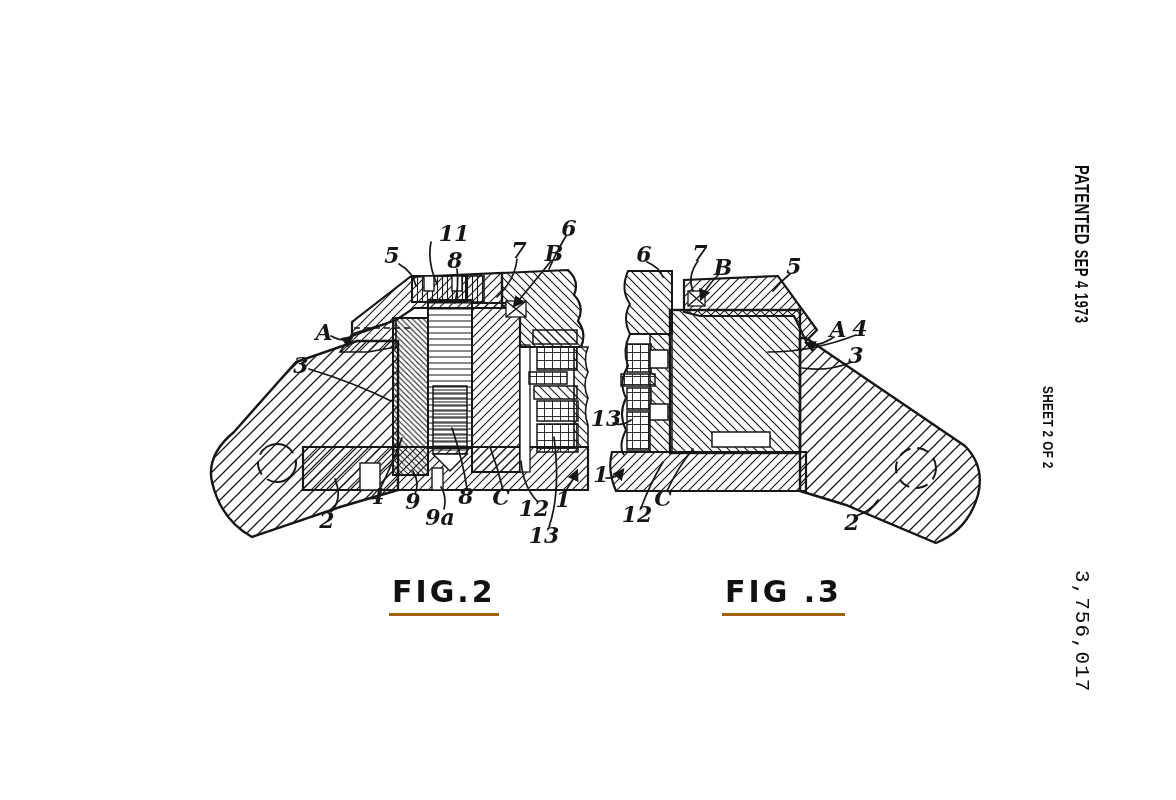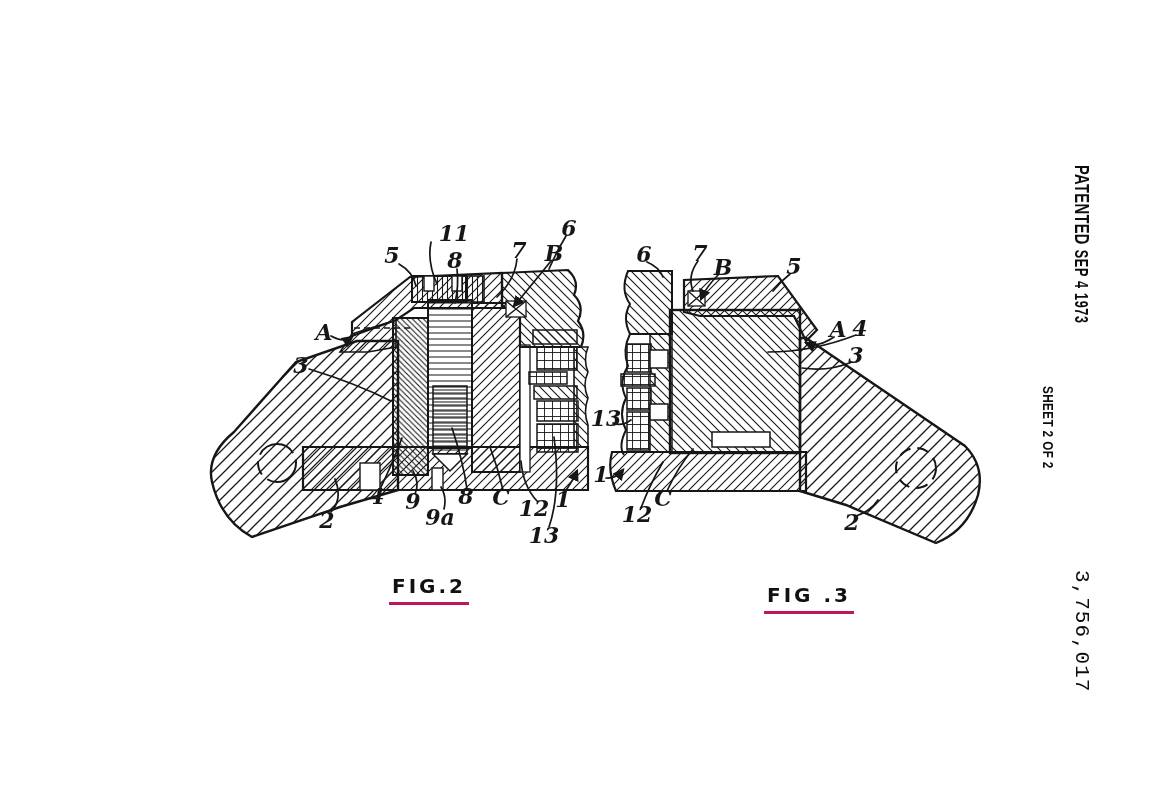--- a/index.html
+++ b/index.html
@@ -4,24 +4,24 @@
 <style>
   html,body{margin:0;padding:0;background:#fff;}
   .page{position:relative;width:1176px;height:800px;background:#ffffff;overflow:hidden;
         font-family:"Liberation Sans",sans-serif;color:#161616;}
   svg{position:absolute;left:0;top:0;}
   .labels-layer{position:absolute;left:0;top:0;width:100%;height:100%;pointer-events:none;}
   .ref-label{position:absolute;transform:translate(-50%,-55%);
              font-family:"DejaVu Serif",serif;font-style:italic;font-weight:600;
              font-size:22px;color:#161616;white-space:nowrap;}
   .fig-caption{position:absolute;font-family:"DejaVu Sans",sans-serif;font-weight:700;
-               font-size:20px;letter-spacing:3px;color:#111;
-               border-bottom:3px solid #be185d;padding:0 3px 4px 3px;}
+               font-size:30px;letter-spacing:3px;color:#111;
+               border-bottom:3px solid #a16207;padding:0 3px 4px 3px;}
   .cap2{left:389px;top:574px;}
-  .cap3{left:764px;top:574px;margin-top:9px;}
+  .cap3{left:722px;top:574px;}
   .rot{position:absolute;transform-origin:0 0;white-space:nowrap;color:#0d0d0d;}
   .patented-line{left:1094px;top:165px;transform:rotate(90deg) scaleX(0.70);
                  font-weight:700;font-size:21px;letter-spacing:0.5px;}
   .patented-line .date{font-size:18px;margin-left:7px;letter-spacing:1px;}
   .sheet-line{left:1057px;top:386px;transform:rotate(90deg) scaleX(0.78);
               font-weight:700;font-size:15px;letter-spacing:0.5px;}
   .patent-number{left:1093px;top:570px;transform:rotate(90deg);
                  font-family:"Liberation Mono",monospace;font-size:21px;letter-spacing:1px;}
 </style>
 </head>

